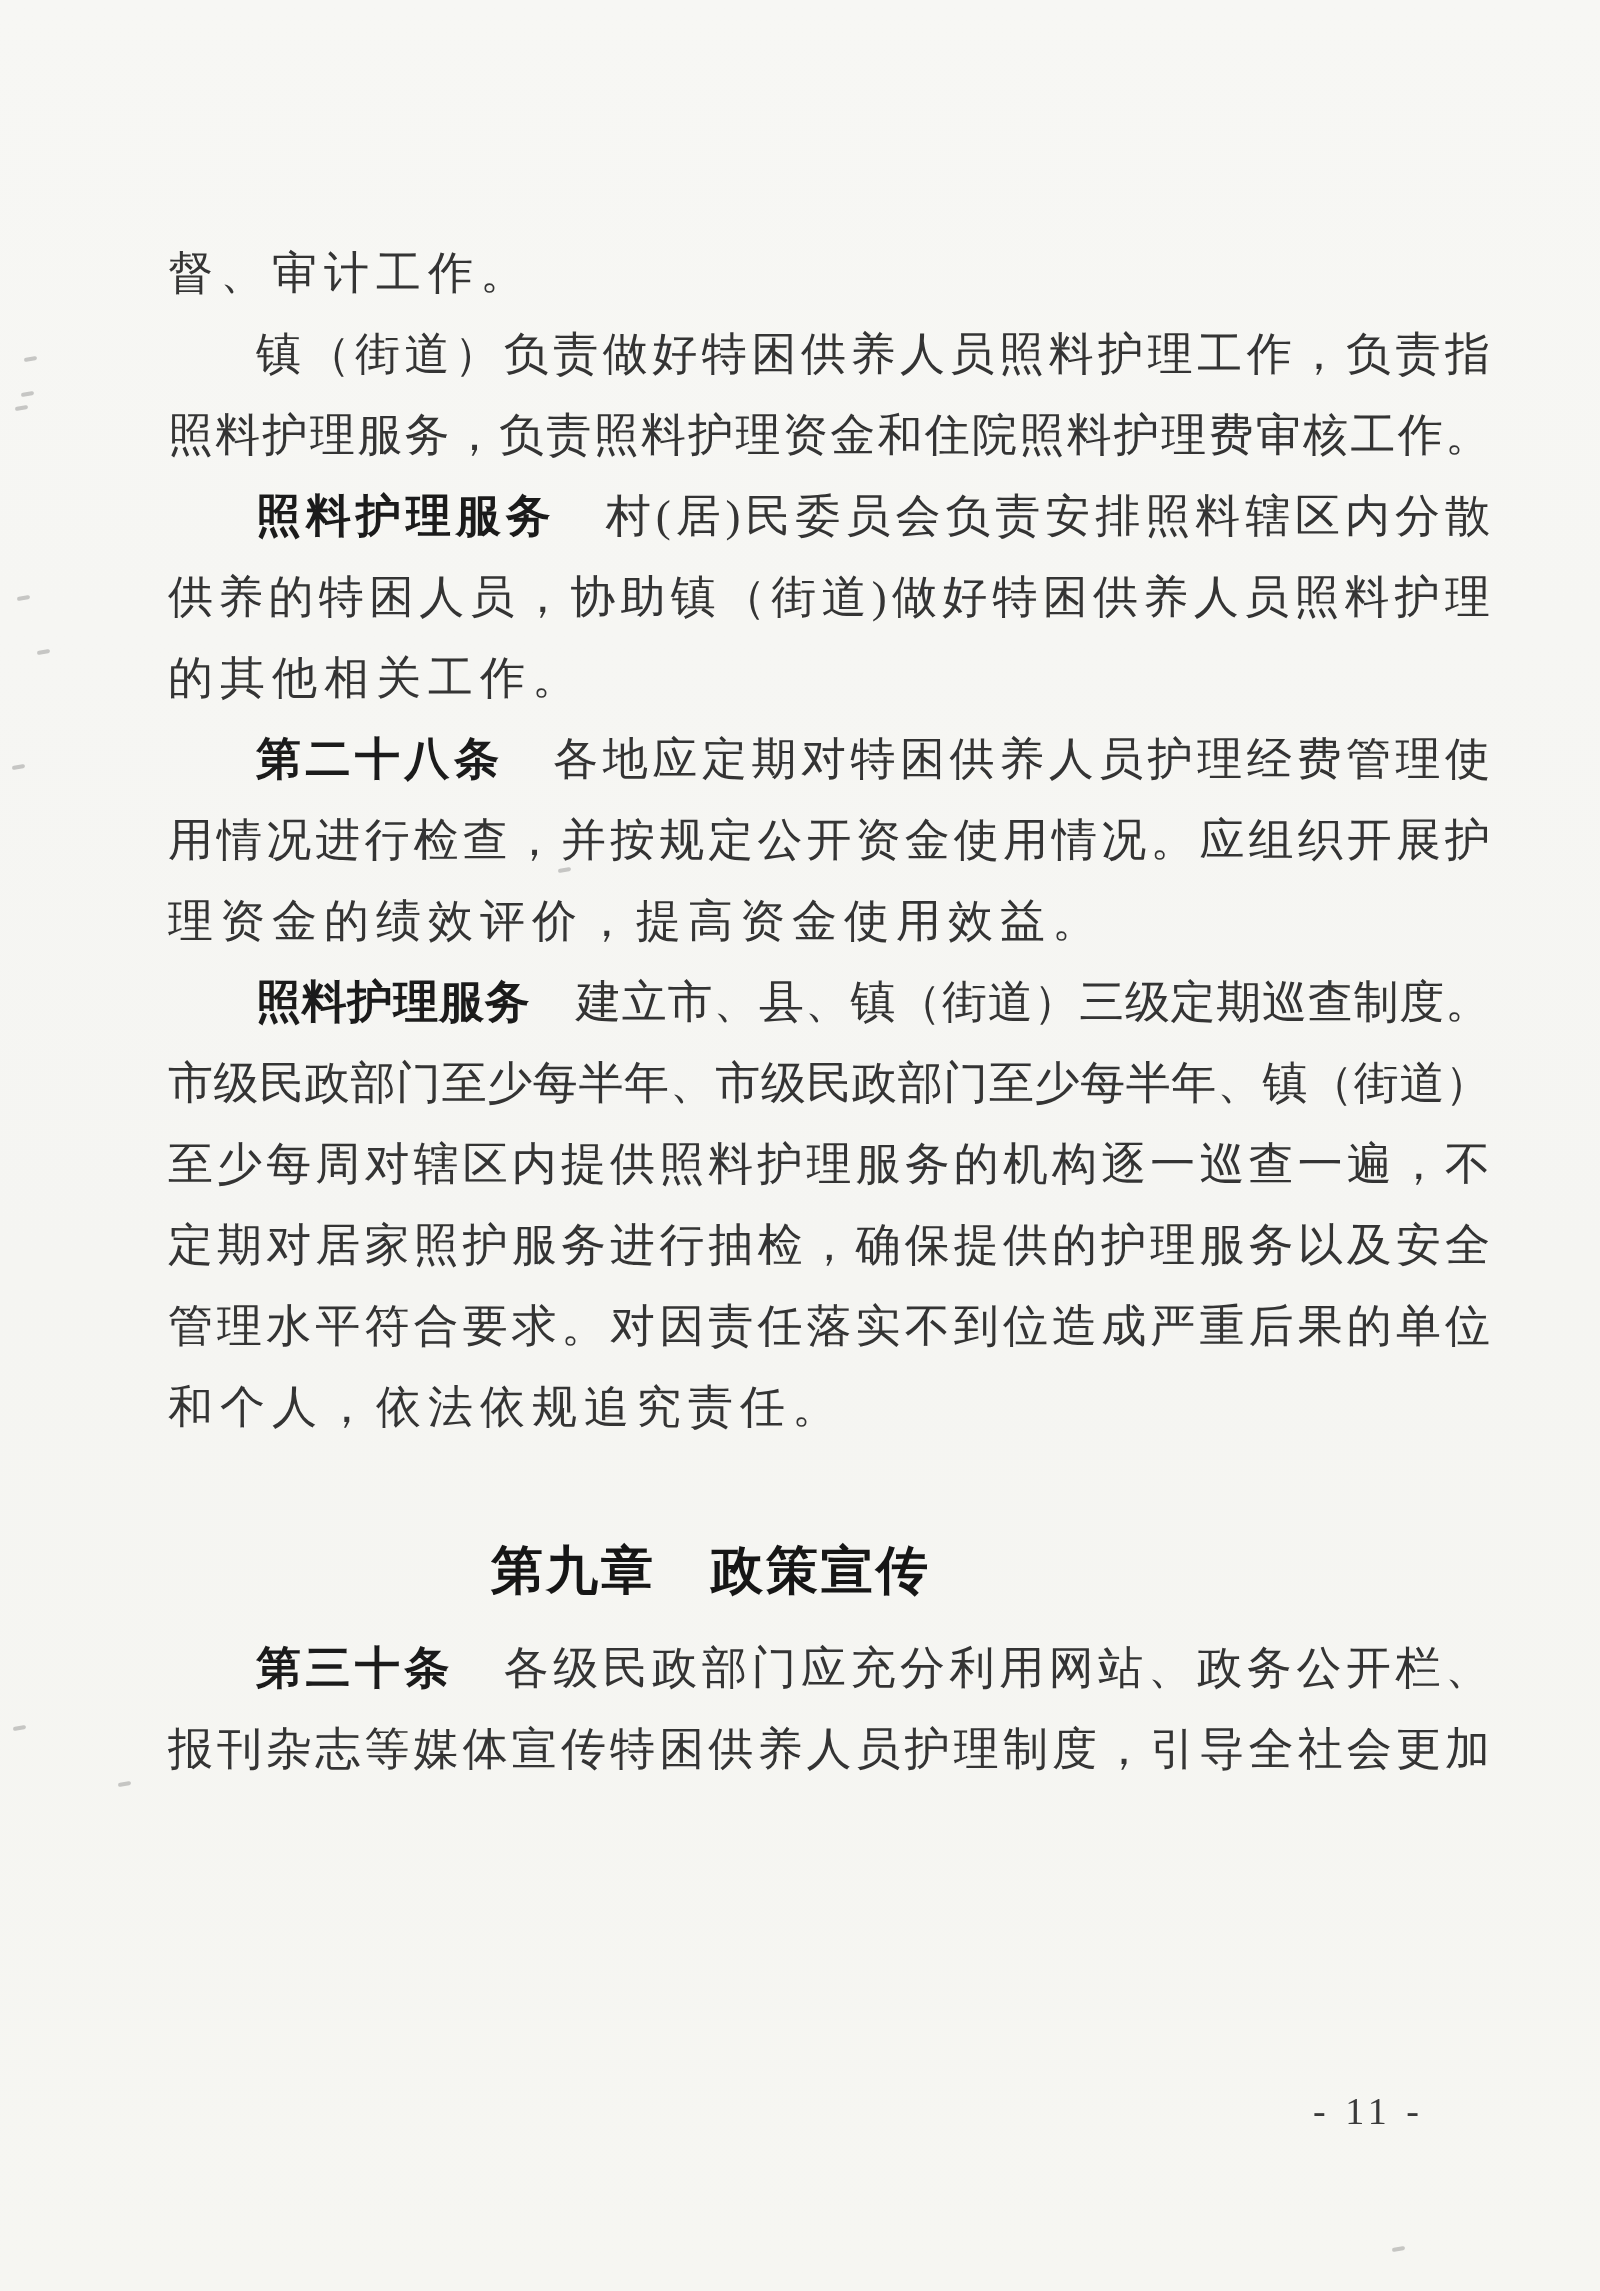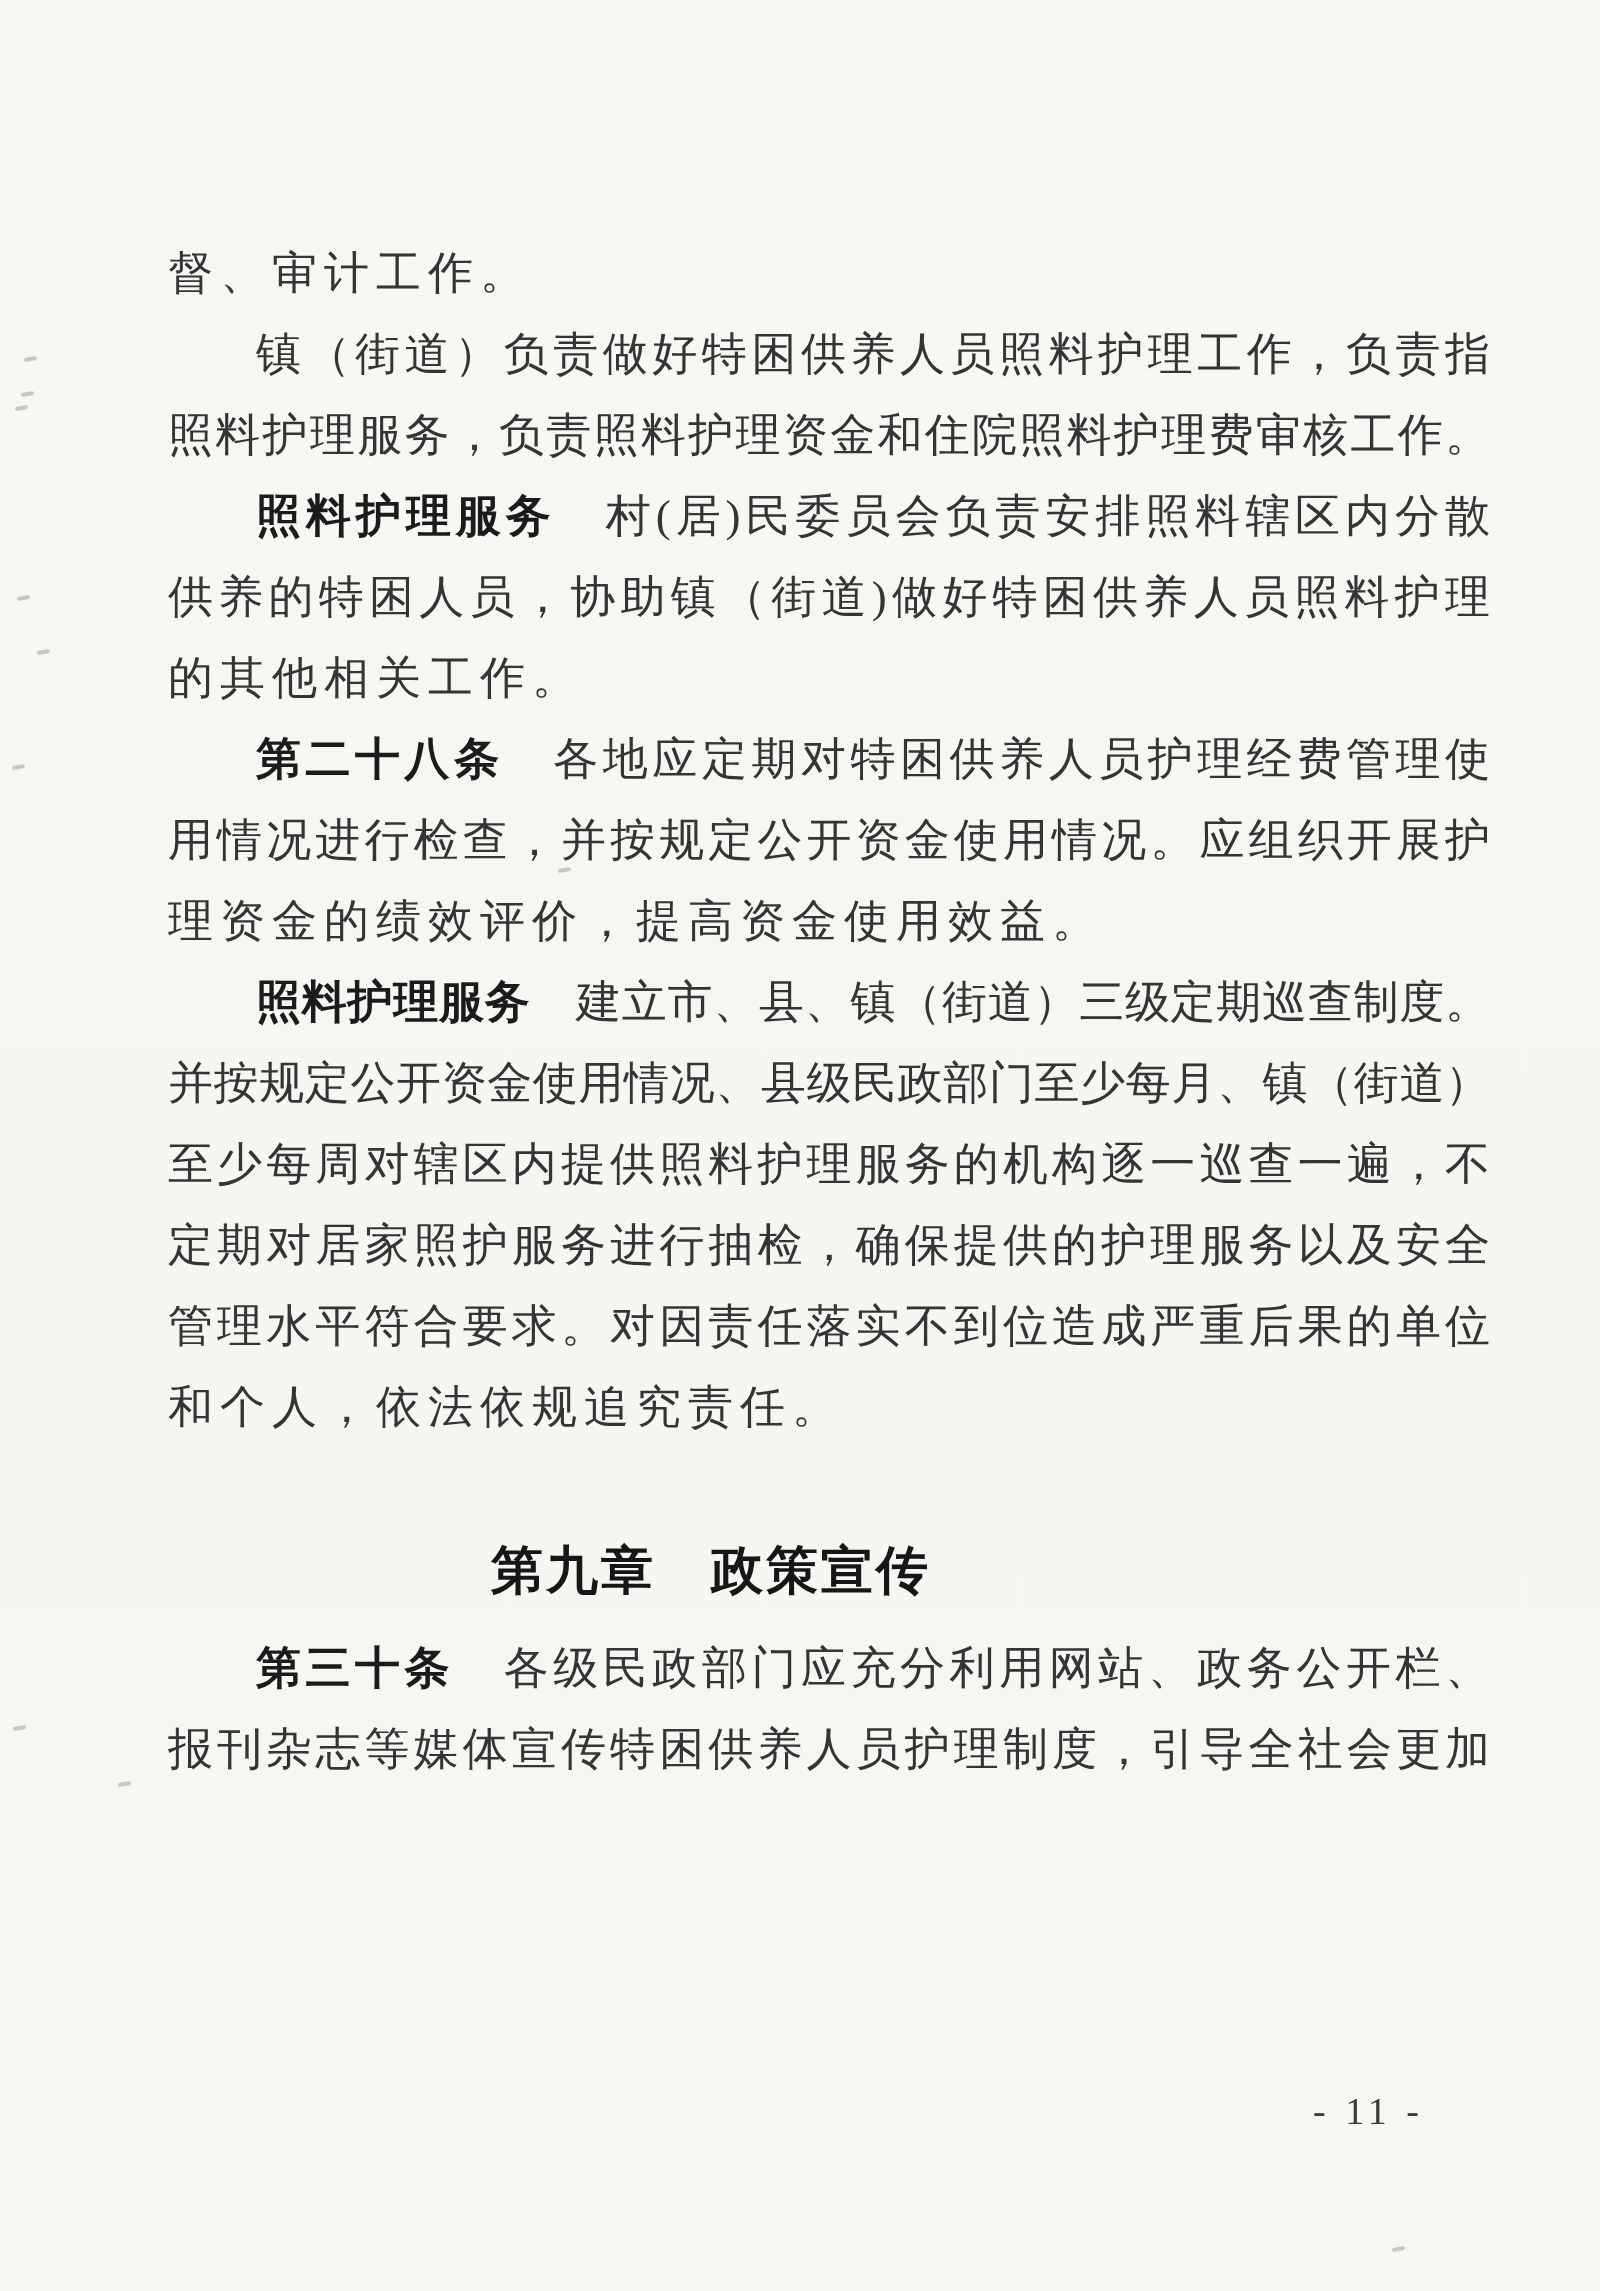--- a/index.html
+++ b/index.html
@@ -73,21 +73,21 @@
       <div class="line plain">督、审计工作。</div>
       <div class="line fill indent">镇（街道）负责做好特困供养人员照料护理工作，负责指</div>
       <div class="line fill">照料护理服务，负责照料护理资金和住院照料护理费审核工作。</div>
       <div class="line fill indent"><b class="lead">照料护理服务</b>　村(居)民委员会负责安排照料辖区内分散</div>
       <div class="line fill">供养的特困人员，协助镇（街道)做好特困供养人员照料护理</div>
       <div class="line plain">的其他相关工作。</div>
       <div class="line fill indent"><b class="lead">第二十八条</b>　各地应定期对特困供养人员护理经费管理使</div>
       <div class="line fill">用情况进行检查，并按规定公开资金使用情况。应组织开展护</div>
       <div class="line plain">理资金的绩效评价，提高资金使用效益。</div>
       <div class="line fill indent"><b class="lead">照料护理服务</b>　建立市、县、镇（街道）三级定期巡查制度。</div>
-      <div class="line fill">并按规定公开资金使用情况、县级民政部门至少每月、镇（街道）</div>
+      <div class="line fill">市级民政部门至少每半年、市级民政部门至少每半年、镇（街道）</div>
       <div class="line fill">至少每周对辖区内提供照料护理服务的机构逐一巡查一遍，不</div>
       <div class="line fill">定期对居家照护服务进行抽检，确保提供的护理服务以及安全</div>
       <div class="line fill">管理水平符合要求。对因责任落实不到位造成严重后果的单位</div>
       <div class="line plain">和个人，依法依规追究责任。</div>
       <div class="heading">第九章　政策宣传</div>
       <div class="line fill indent"><b class="lead">第三十条</b>　各级民政部门应充分利用网站、政务公开栏、</div>
       <div class="line fill">报刊杂志等媒体宣传特困供养人员护理制度，引导全社会更加</div>
     </div>
   <div class="pagenum">- 11 -</div>
 <div class="speck" style="left: 24px; top: 357px;"></div>

